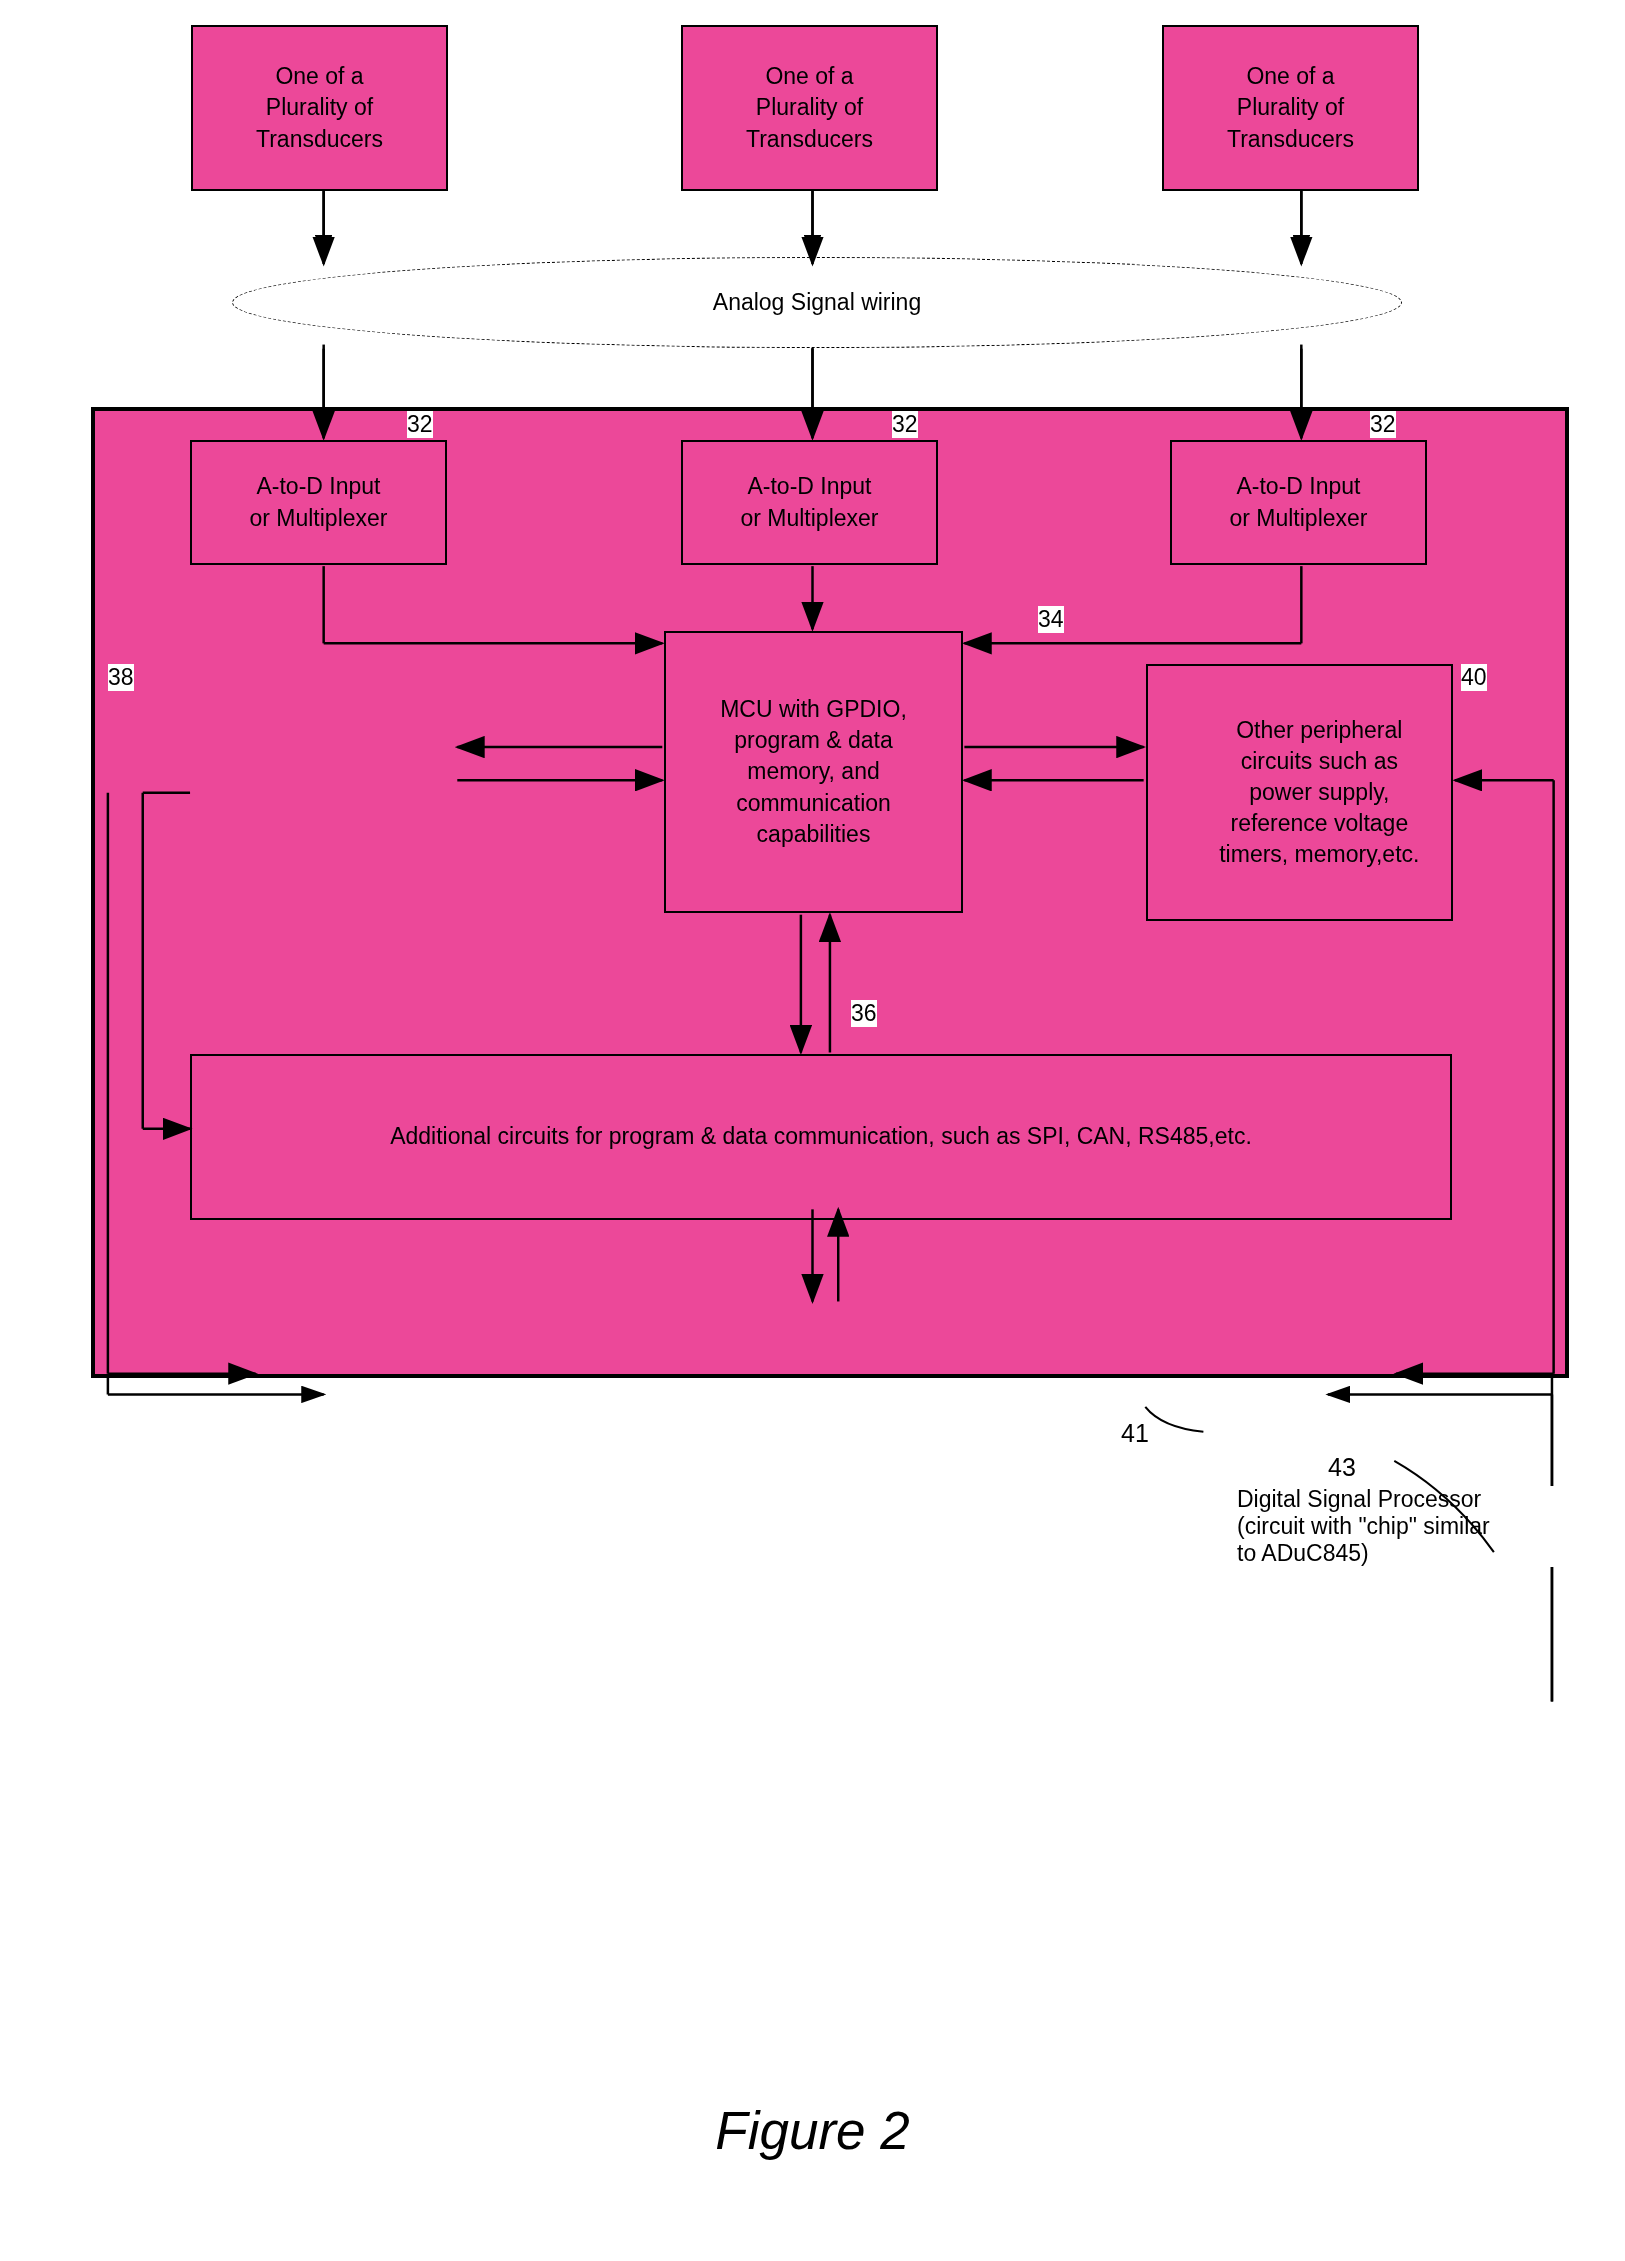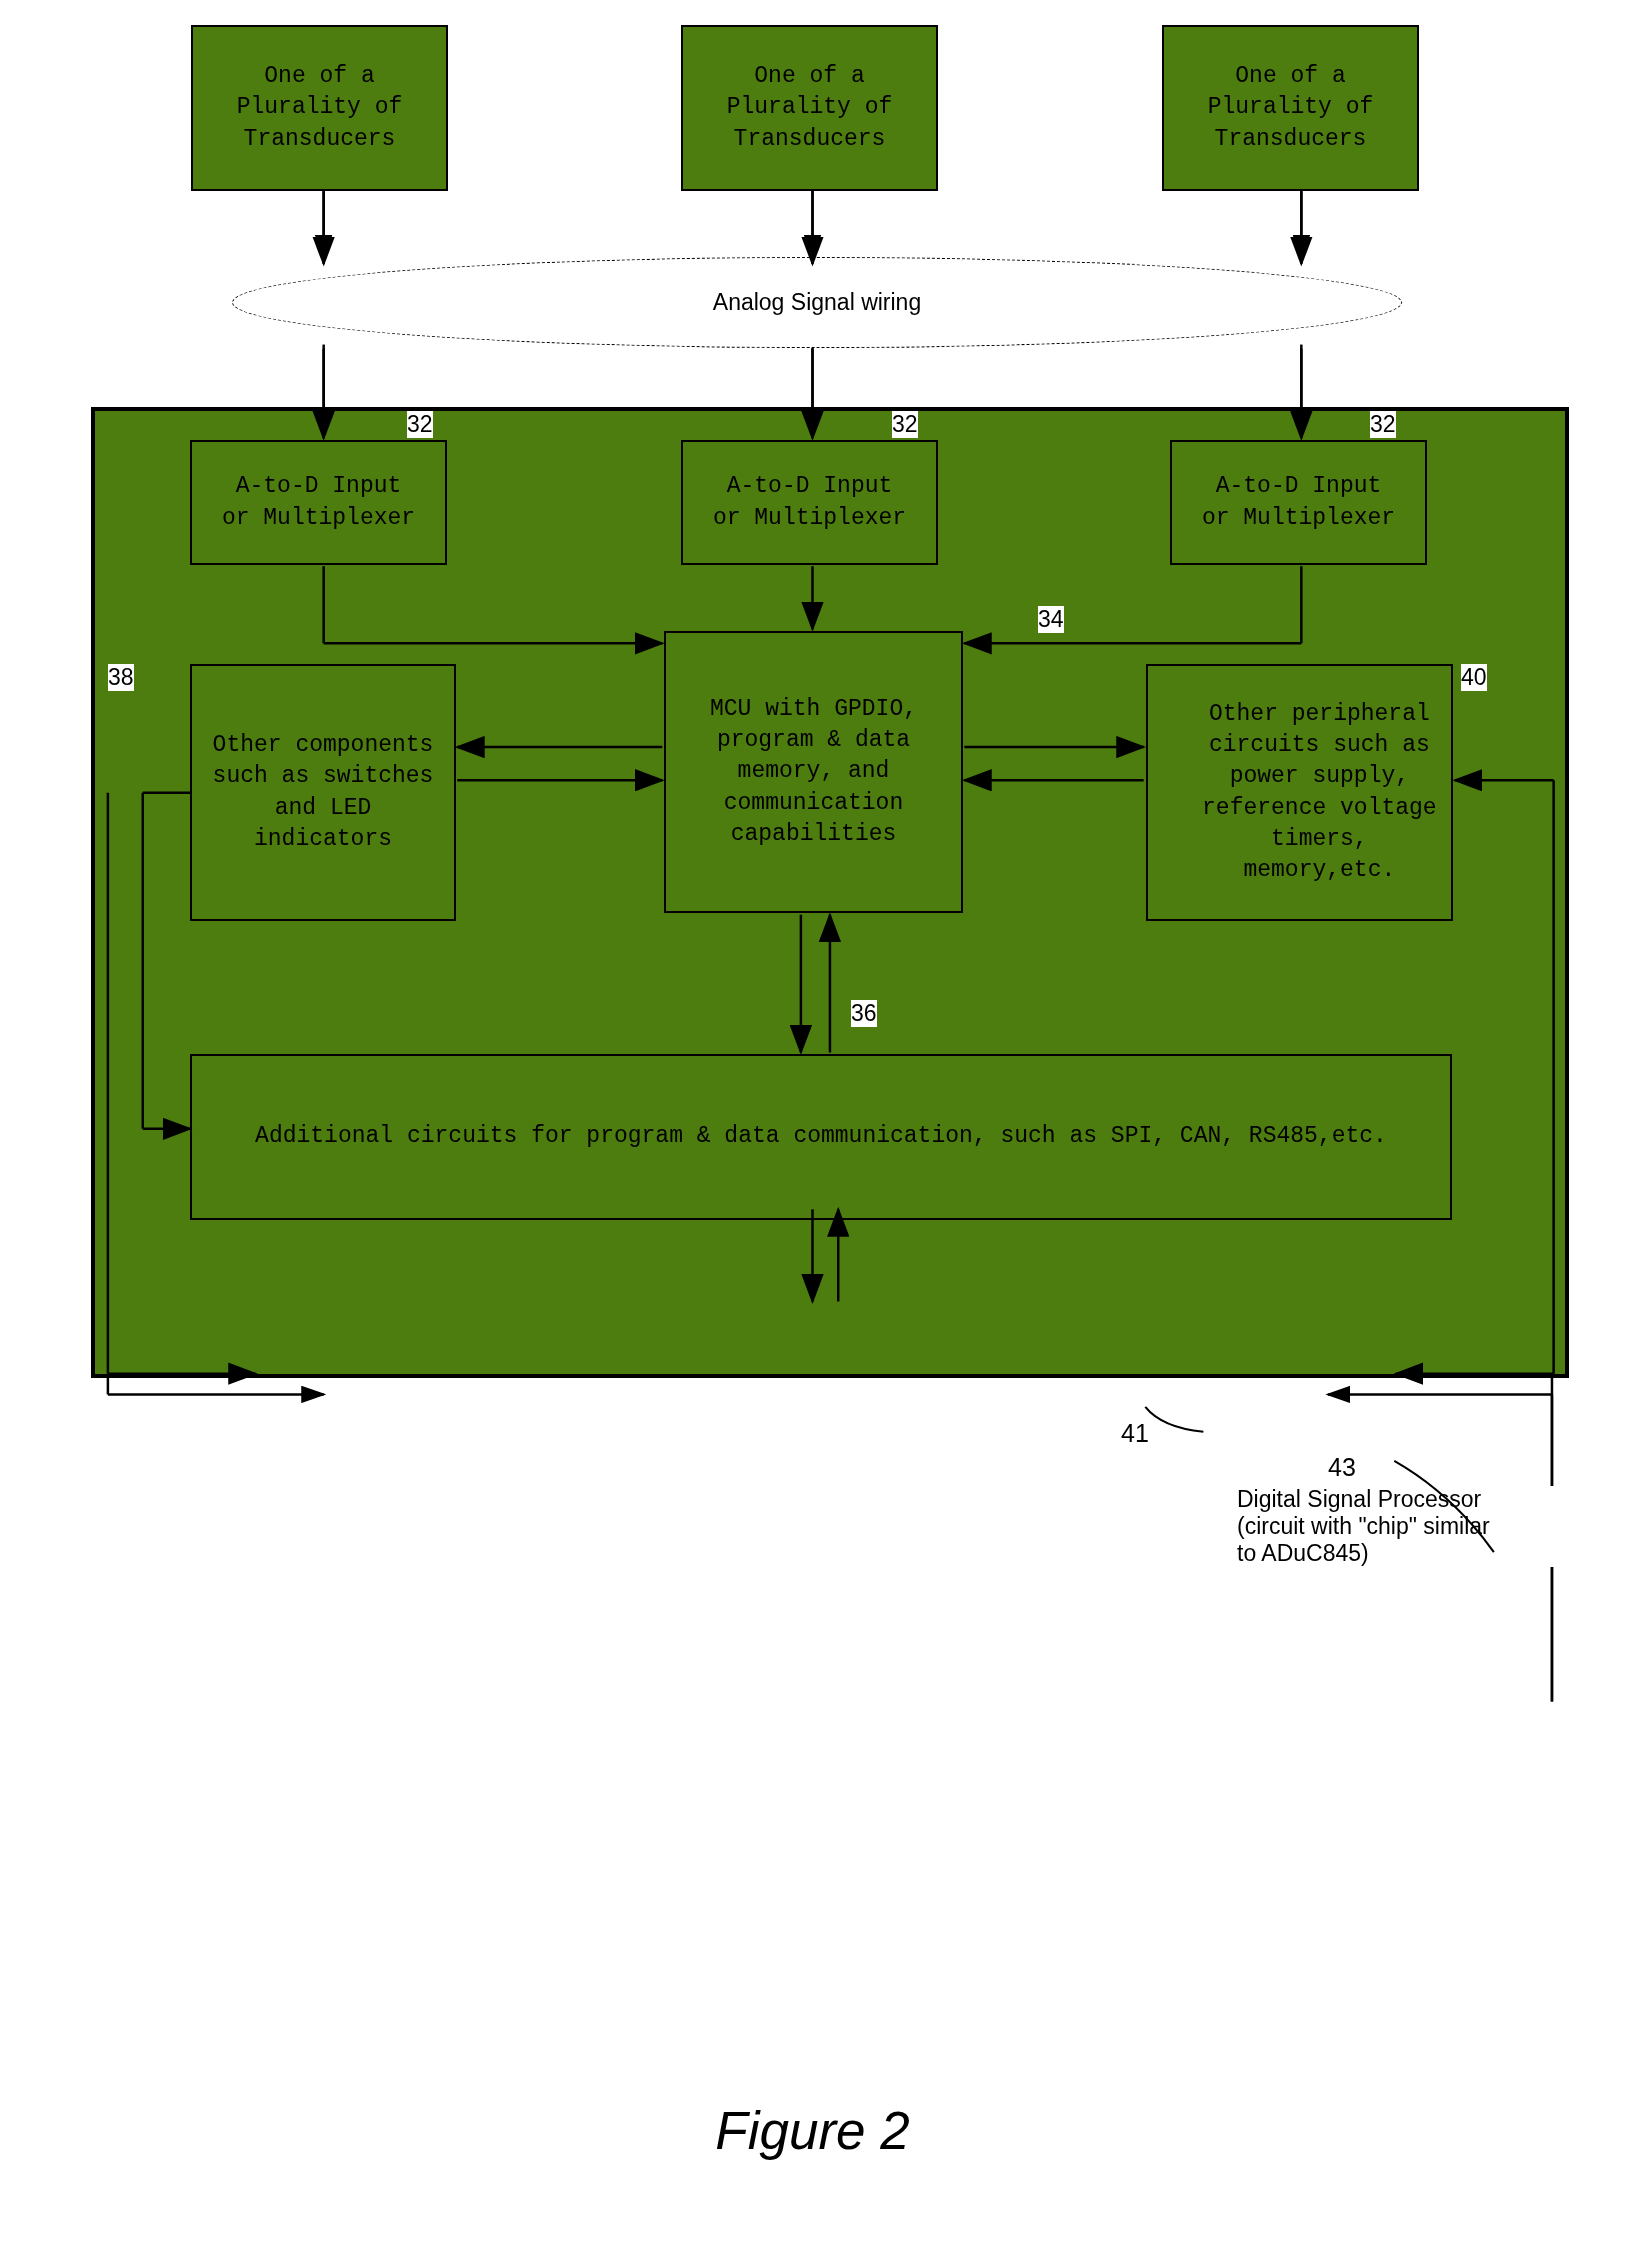--- a/index.html
+++ b/index.html
@@ -16,29 +16,28 @@
       position: relative;
       width: 1625px;
       height: 2261px;
       background: #fff;
     }
 
     
     .box {
       position: absolute;
       border: 2.1px solid #000;
-      background: #4d7c0f;
+      background: #ec4899;
       display: flex;
       align-items: center;
       justify-content: center;
       text-align: center;
       font-size: 23px;
       line-height: 1.35;
       padding: 8.3px;
-      font-family: Liberation Mono, monospace;
     }
 
     .box-thick {
       border-width: 4.2px;
     }
 
     
     .ellipse {
       position: absolute;
       border: 1.7px dashed #000;
@@ -180,23 +179,20 @@
   <div class="box" style="left:664px; top:631px; width:299px; height:282px; white-space:pre-line;">MCU with GPDIO,
 program &amp; data
 memory, and
 communication
 capabilities</div>
 
   <div class="label" style="left:108px; top:664px;">38</div>
 
   <div class="label" style="left:1461px; top:664px;">40</div>
 
-  <div class="box" style="left:190px; top:664px; width:266px; height:257px; white-space:pre-line;">Other components
-such as switches
-and LED indicators</div>
 
   <div class="box" style="left:1146px; top:664px; width:307px; height:257px; white-space:pre-line;padding-left:48px;">Other peripheral
 circuits such as
 power supply,
 reference voltage
 timers, memory,etc.</div>
 
   <div class="label" style="left:851px; top:1000px;">36</div>
 
   <div class="box" style="left:190px; top:1054px; width:1262px; height:166px;">Additional circuits for program &amp; data communication,

